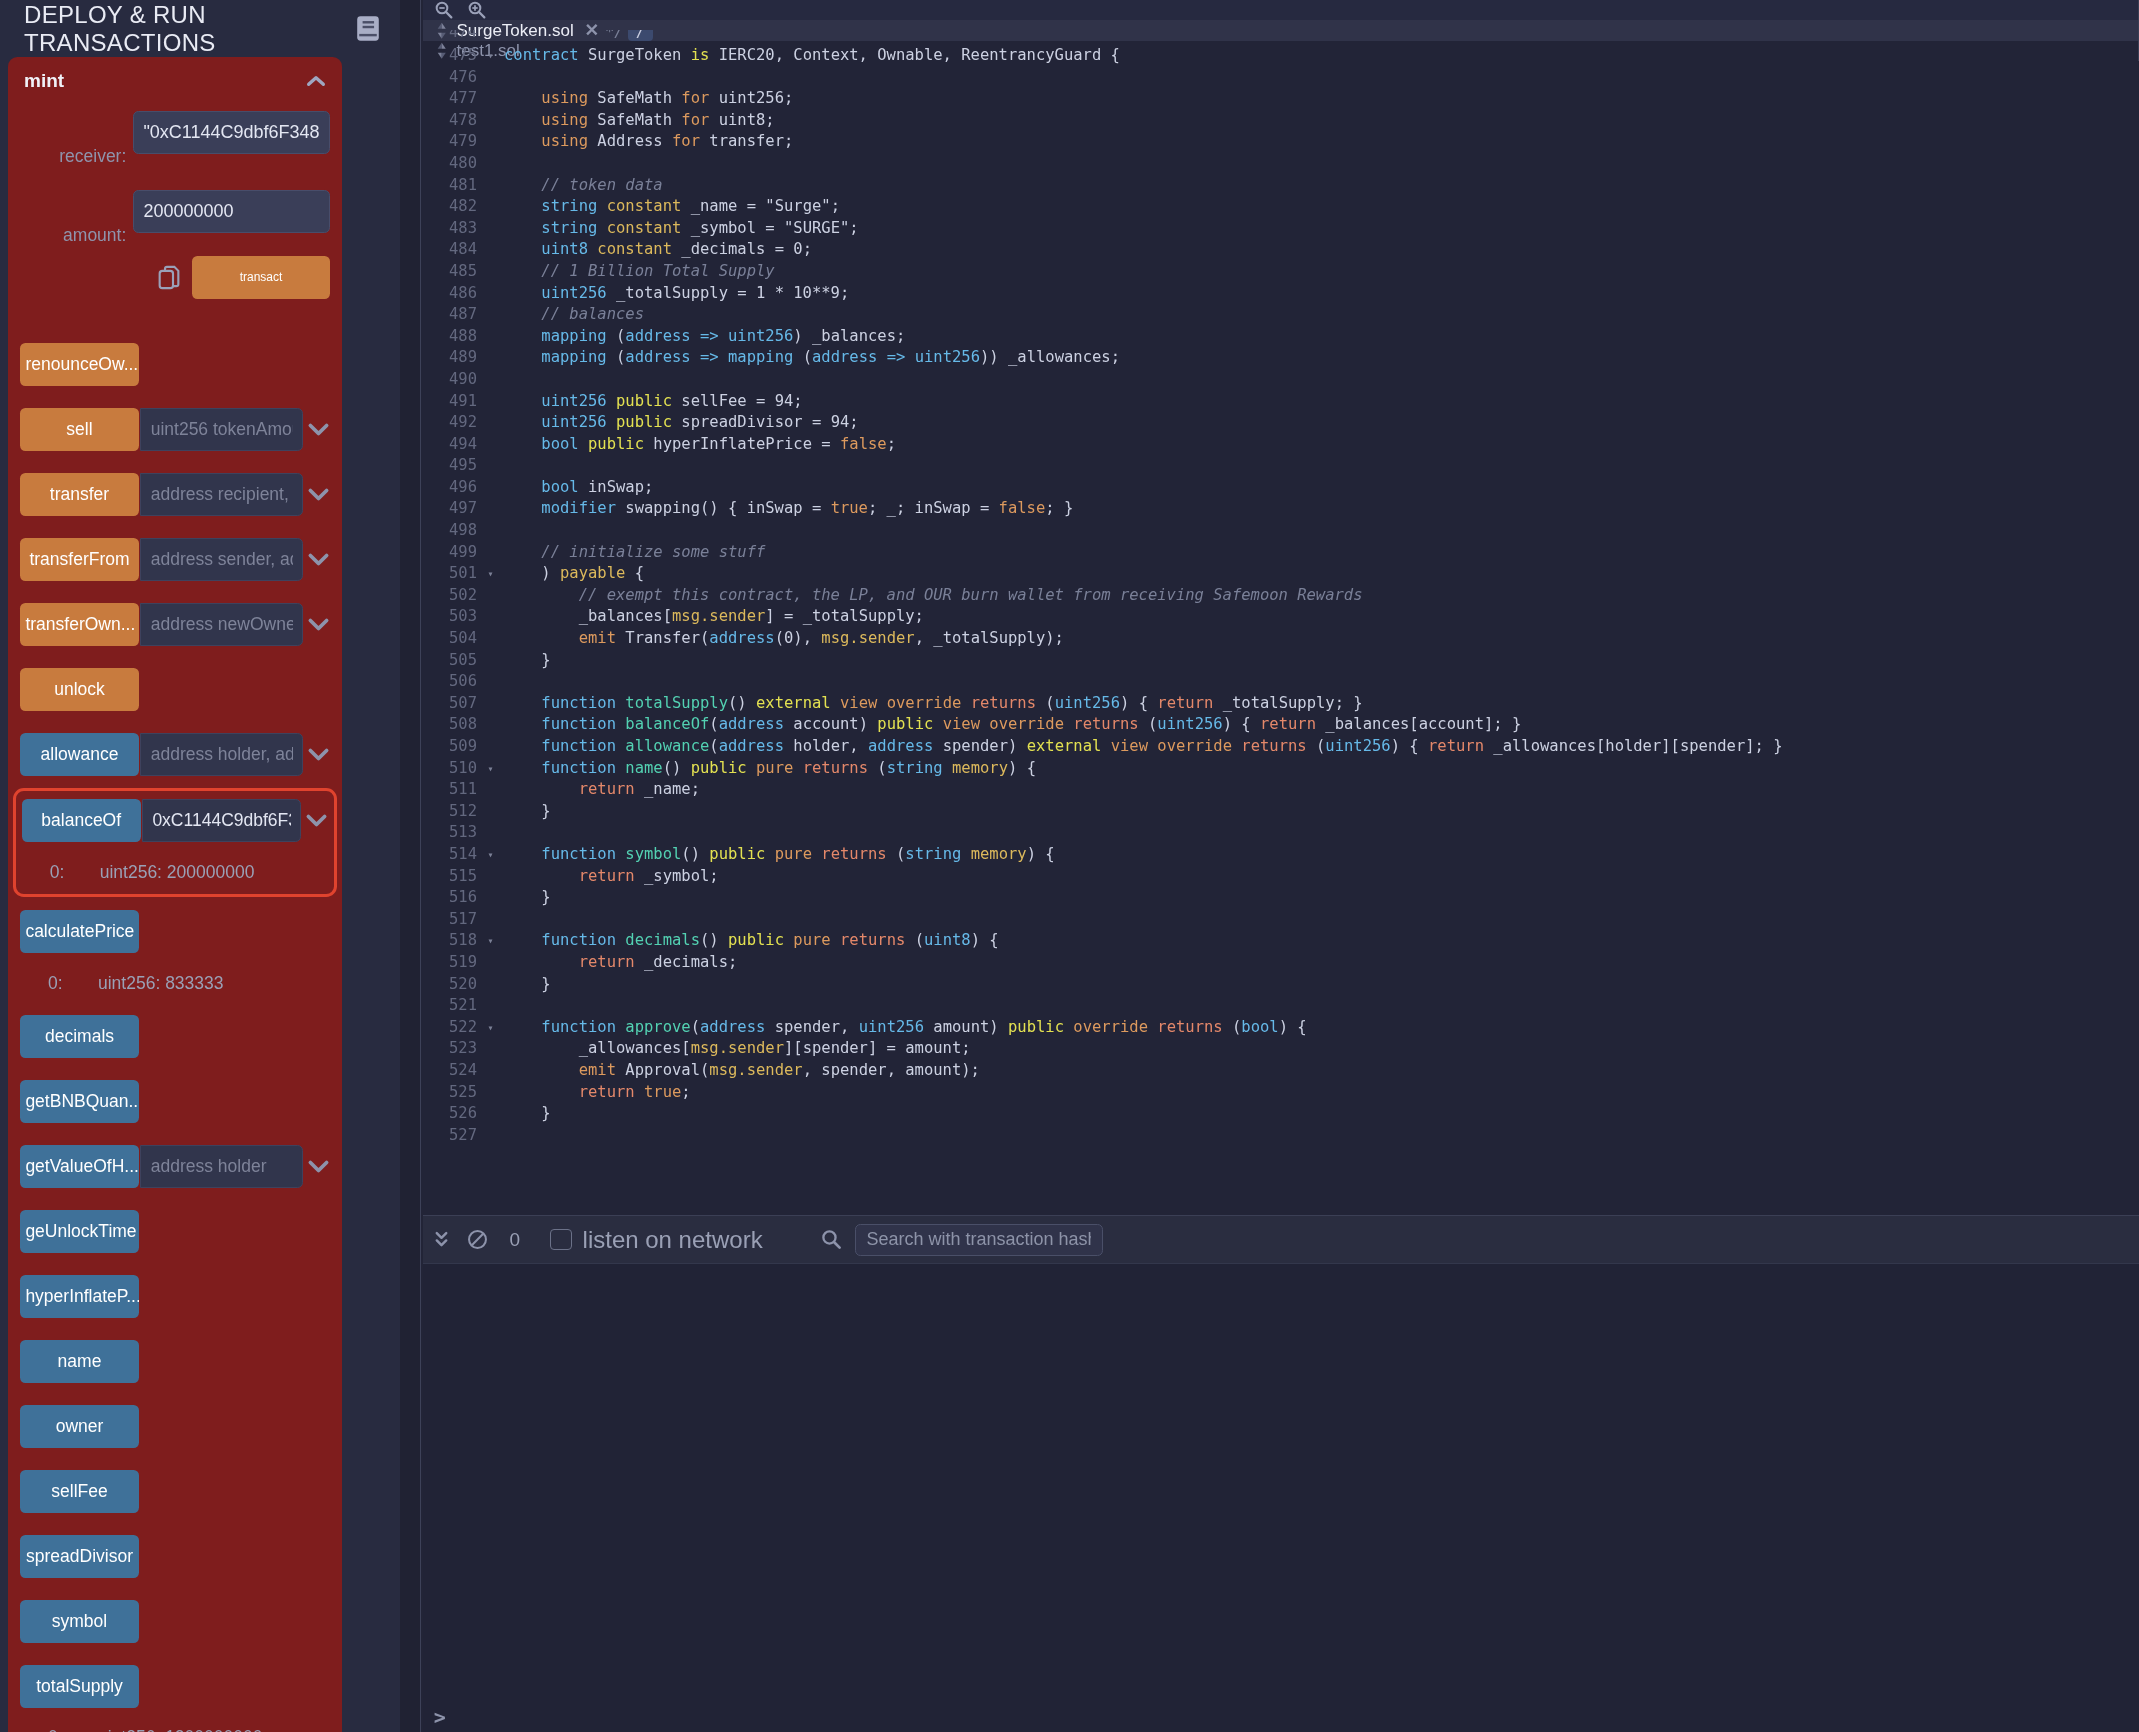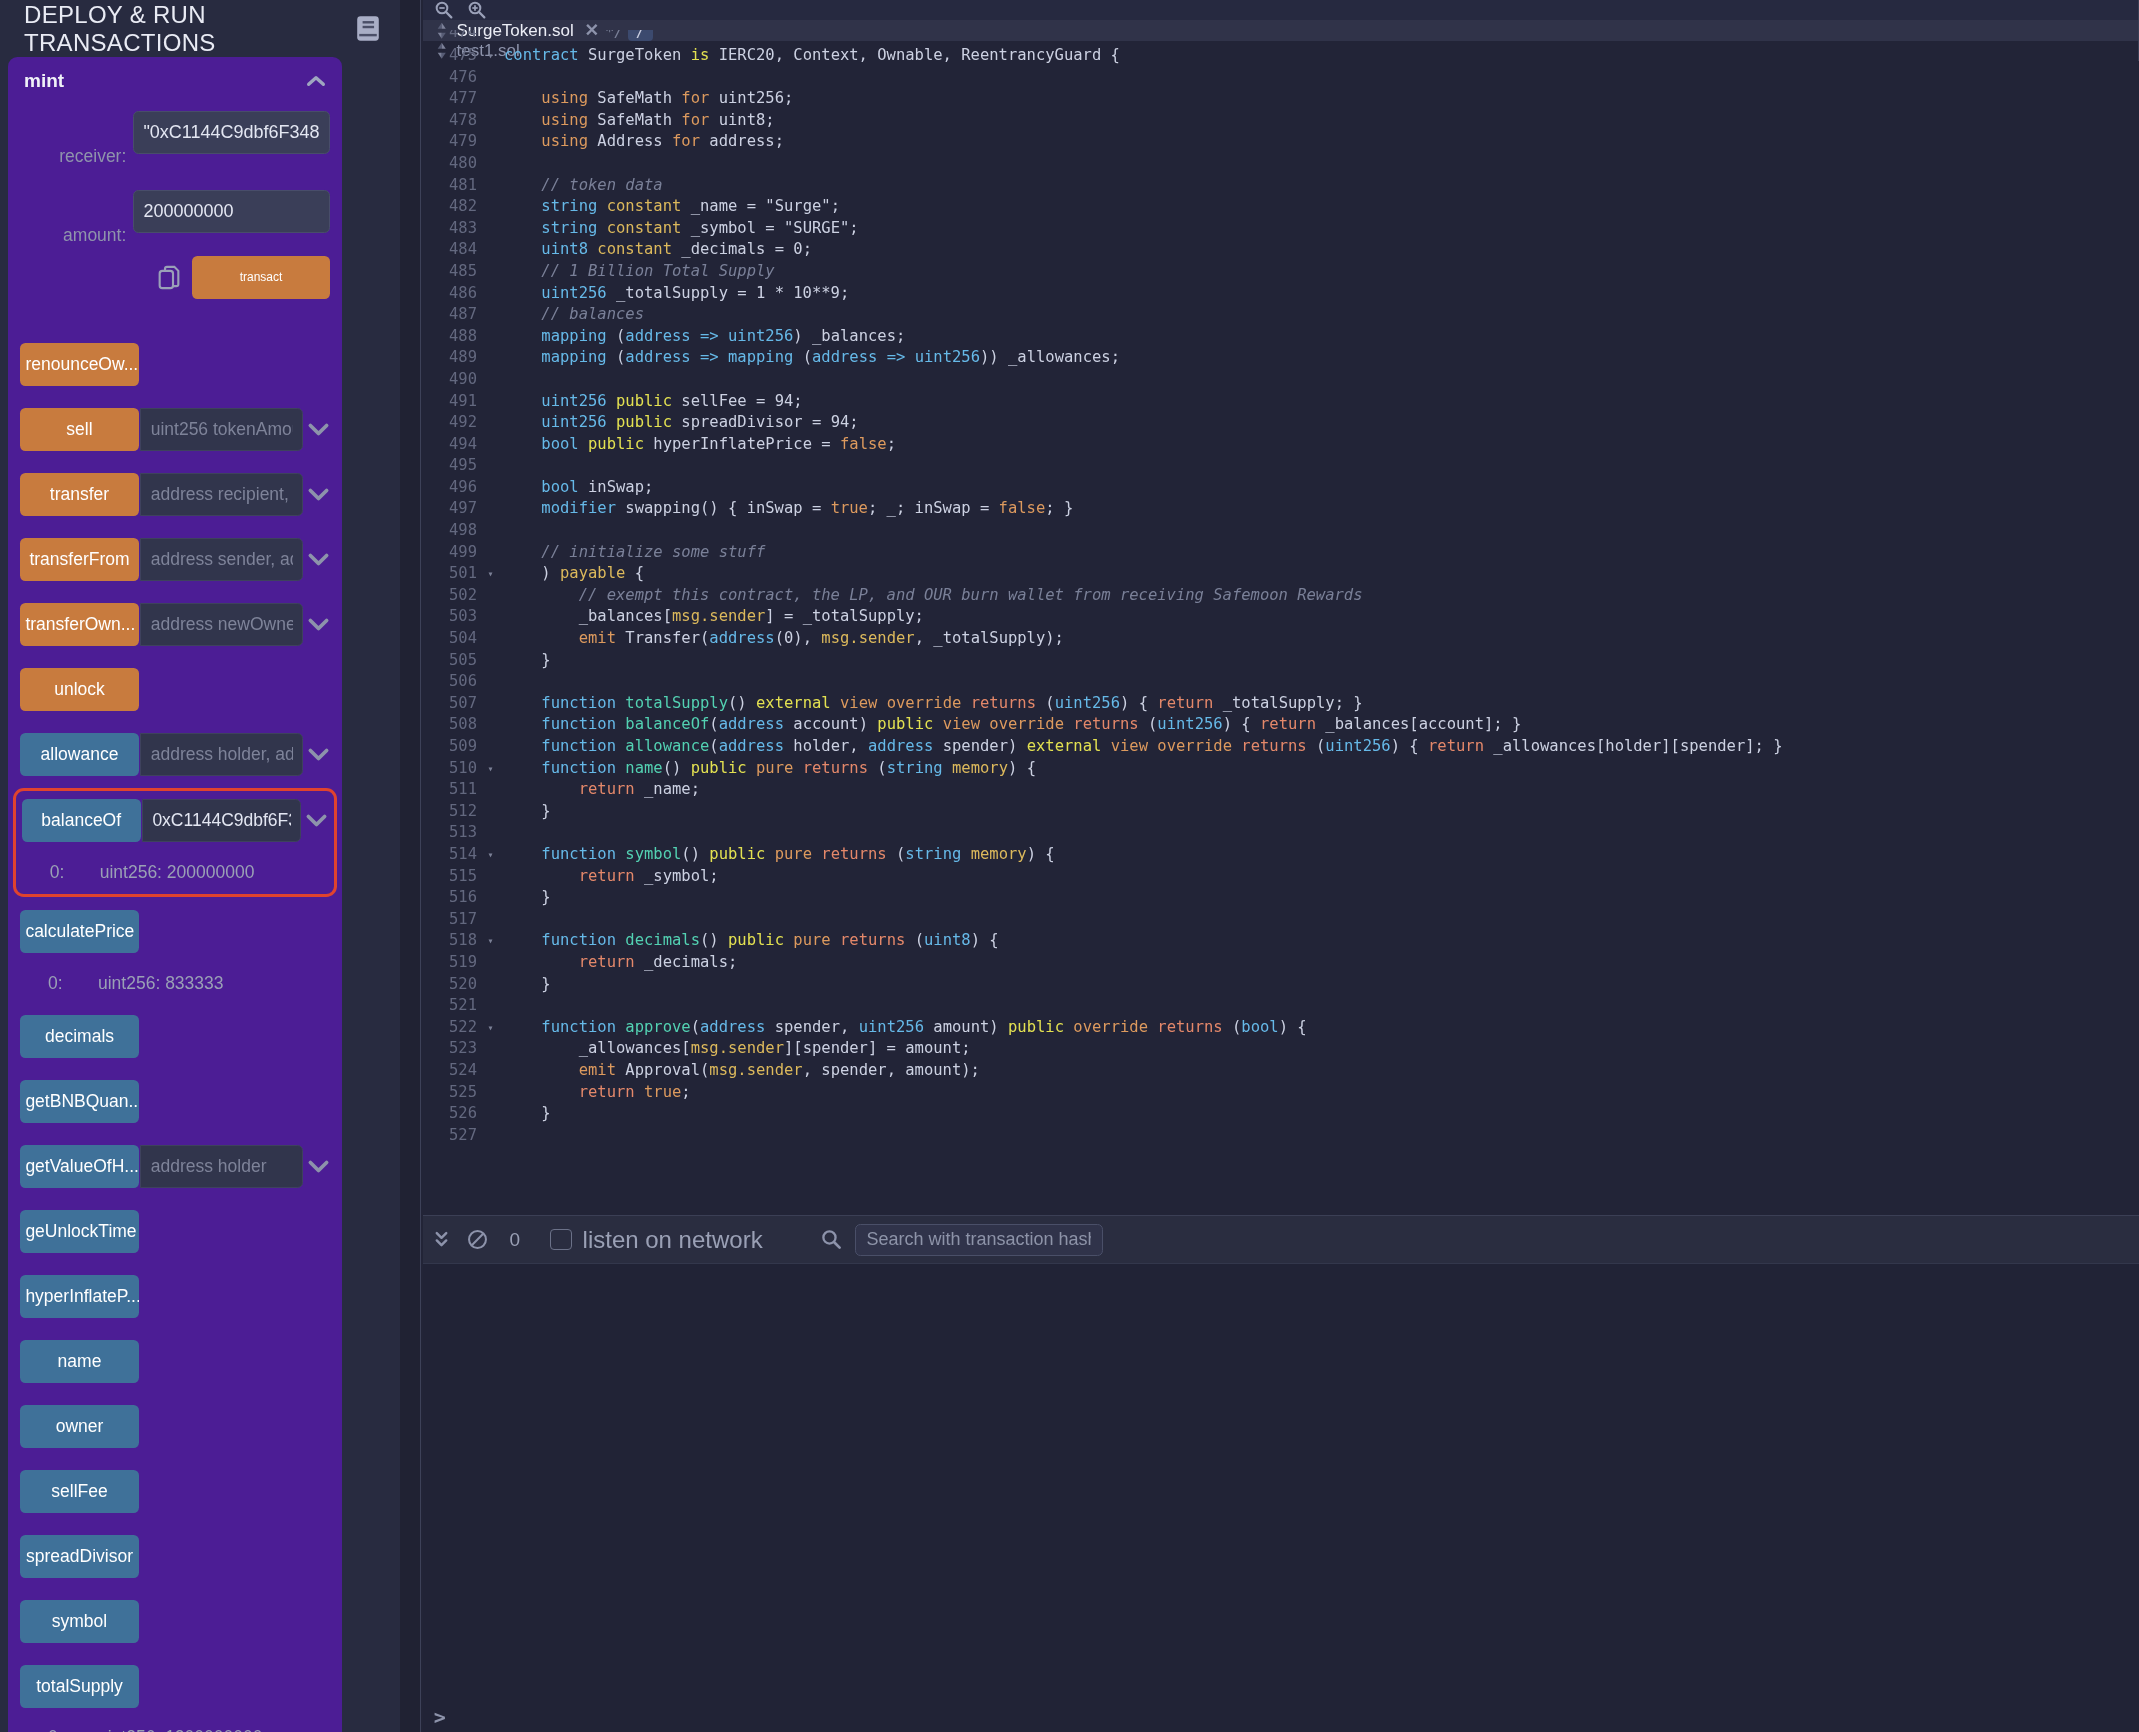--- a/index.html
+++ b/index.html
@@ -4,21 +4,21 @@
 <style>
   * { box-sizing: border-box; }
   html,body { margin:0; padding:0; width:2140px; height:1733px; overflow:hidden;
     background:#222437; font-family:"Liberation Sans", sans-serif; }
 
   
   .sidebar { position:absolute; left:0; top:0; width:400px; height:1733px; background:#282b40; }
   .sidebar-head { height:57px; display:flex; align-items:center; padding:0 13.5px 0 24px; }
   .sidebar-title { color:#e9ebf4; font-size:24px; font-weight:500; letter-spacing:0.3px; flex:1; }
   .book-icon { width:30px; height:27px; flex:none; margin-right:4px; }
-  .card { position:absolute; left:8px; top:57px; width:334px; bottom:0; background:#4c1d95;
+  .card { position:absolute; left:8px; top:57px; width:334px; bottom:0; background:#7f1d1d;
     border-radius:9.4px 9.4px 0 0; padding:6.7px 12px 0 12px; overflow:hidden; }
 
   .mint-head { display:flex; align-items:center; justify-content:space-between; height:34px; padding:0 4px; }
   .mint-title { color:#f0f2f8; font-size:19px; font-weight:700; }
   .mint-row { display:flex; align-items:center; margin-bottom:10px; }
   .mint-label { width:113px; text-align:right; padding-right:6.7px; color:#8f94ac; font-size:17.5px; flex:none;margin-top:48px; }
   .mint-input { flex:1; height:43px; background:#3a3e58; border:0.7px solid #484d6a; border-radius:5.4px;
     color:#e3e6f2; font-size:18px; padding:0 9.4px; outline:none; min-width:0; }
   .mint-actions { display:flex; align-items:center; justify-content:flex-end; gap:10.8px; margin-bottom:15px; }
   .transact-btn { width:138px; height:43px; background:#c87b3e; border:none; border-radius:5.4px;
@@ -332,21 +332,21 @@
           <code><span class="tk-d">    </span><span class="tk-o">using</span><span class="tk-d"> SafeMath </span><span class="tk-o">for</span><span class="tk-d"> uint256;</span></code>
         </div>
         <div class="code-row">
           <span class="ln">478</span>
           <span class="fold"></span>
           <code><span class="tk-d">    </span><span class="tk-o">using</span><span class="tk-d"> SafeMath </span><span class="tk-o">for</span><span class="tk-d"> uint8;</span></code>
         </div>
         <div class="code-row">
           <span class="ln">479</span>
           <span class="fold"></span>
-          <code><span class="tk-d">    </span><span class="tk-o">using</span><span class="tk-d"> Address </span><span class="tk-o">for</span><span class="tk-d"> address;</span></code>
+          <code><span class="tk-d">    </span><span class="tk-o">using</span><span class="tk-d"> Address </span><span class="tk-o">for</span><span class="tk-d"> transfer;</span></code>
         </div>
         <div class="code-row">
           <span class="ln">480</span>
           <span class="fold"></span>
           <code></code>
         </div>
         <div class="code-row">
           <span class="ln">481</span>
           <span class="fold"></span>
           <code><span class="tk-d">    </span><span class="tk-c">// token data</span></code>

